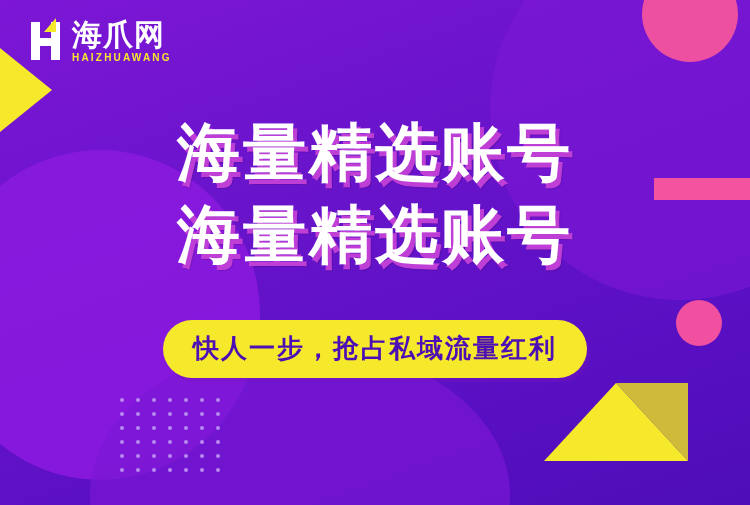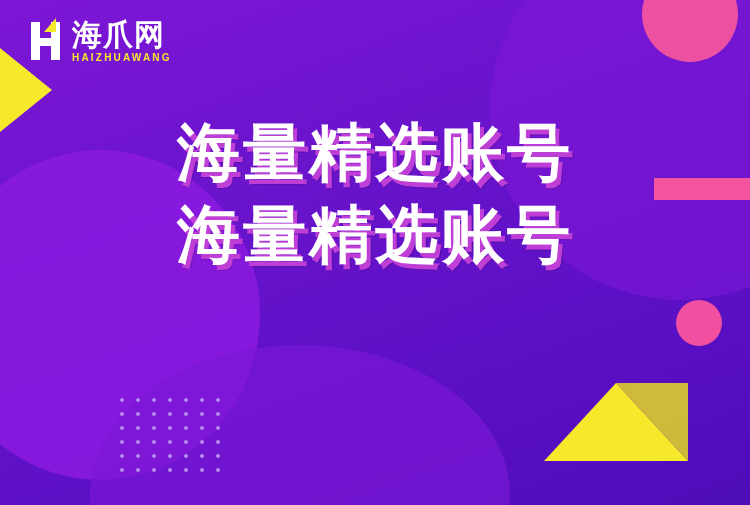--- a/index.html
+++ b/index.html
@@ -318,15 +318,18 @@
       <div class="logo-cn">海爪网</div>
       <div class="logo-en">HAIZHUAWANG</div>
     </div>
   </div>
 
   <div class="headline">
     <div class="line">海量精选账号</div>
     <div class="line">海量精选账号</div>
   </div>
 
+  <div class="subtitle-pill">
+    <span>快人一步，抢占私域流量红利</span>
+  </div>
 
 
 </div>
 
 </body></html>

